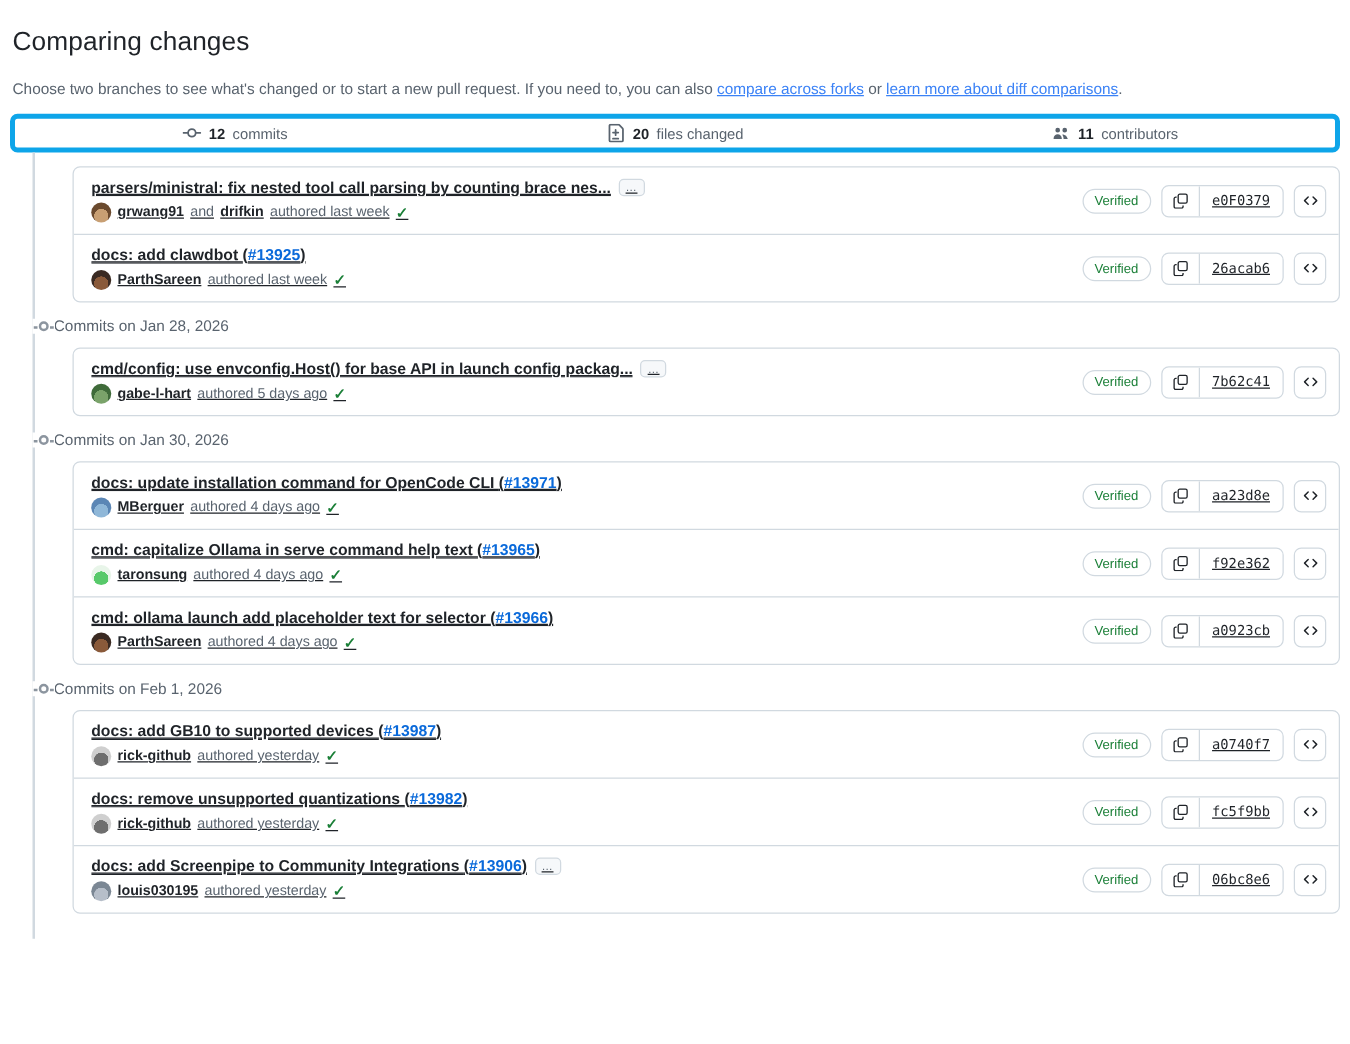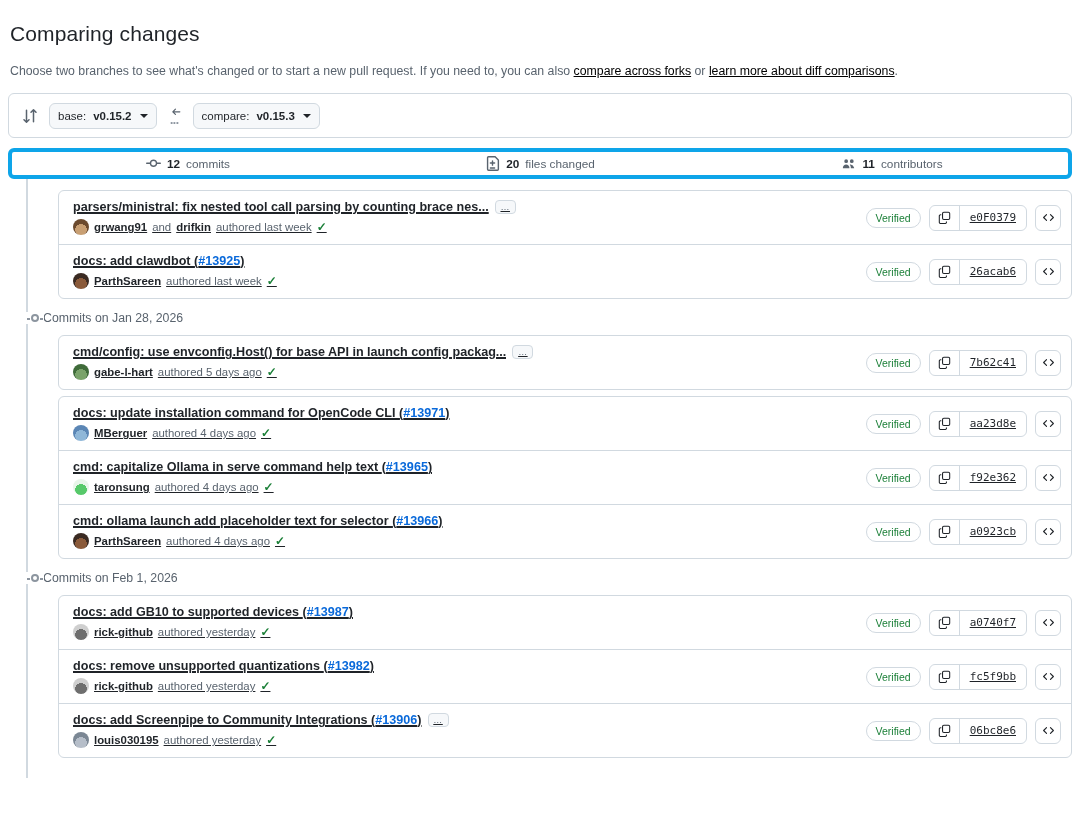--- a/index.html
+++ b/index.html
@@ -22,21 +22,21 @@
     color: #1f2328;
     letter-spacing: .1px;
   }
   .page-sub {
     font-size: 12.3px;
     color: #59636e;
     padding: 0 0 0 2px;
     line-height: 1.45;
     white-space: nowrap;
   }
-  .page-sub a { color: #000000; text-decoration: underline; }
+  .page-sub a { color: #3b82f6; text-decoration: underline; }
 
   
   .branch-bar {
     margin-top: 12px;
     border: 1px solid #d1d9e0;
     border-radius: 6px;
     background: #ffffff;
     height: 45px;
     display: flex;
     align-items: center;
@@ -256,46 +256,20 @@
 <body>
 
 <div class="page">
 
   <h1 class="page-title">Comparing changes</h1>
 
   <div class="page-sub">
     <span>Choose two branches to see what's changed or to start a new pull request. If you need to, you can also </span><a href="#">compare across forks</a><span> or </span><a href="#">learn more about diff comparisons</a><span>.</span>
   </div>
 
-  <div class="branch-bar">
-    <span class="swap-icon">
-      <svg width="16" height="16" viewBox="0 0 16 16" fill="currentColor" aria-hidden="true">
-        <path d="M4.5 1.5a.75.75 0 0 1 .75.75v10.19l1.22-1.22a.75.75 0 1 1 1.06 1.06l-2.5 2.5a.75.75 0 0 1-1.06 0l-2.5-2.5a.75.75 0 1 1 1.06-1.06l1.22 1.22V2.25a.75.75 0 0 1 .75-.75Zm7 13a.75.75 0 0 1-.75-.75V3.56L9.53 4.78a.75.75 0 0 1-1.06-1.06l2.5-2.5a.75.75 0 0 1 1.06 0l2.5 2.5a.75.75 0 1 1-1.06 1.06l-1.22-1.22v10.19a.75.75 0 0 1-.75.75Z"></path>
-      </svg>
-    </span>
-
-    <button class="sel">
-      <span class="lbl-dim">base:</span>
-      <b>v0.15.2</b>
-      <span class="caret"></span>
-    </button>
-
-    <span class="arrow-left">
-      <svg width="14" height="14" viewBox="0 0 16 16" fill="none" stroke="currentColor" stroke-width="1.4" aria-hidden="true">
-        <path d="M13.5 5.5H5.5M5.5 5.5L8.5 2.5M5.5 5.5L8.5 8.5" stroke-linecap="round" stroke-linejoin="round"></path>
-      </svg>
-      <span class="dots">•••</span>
-    </span>
-
-    <button class="sel">
-      <span class="lbl-dim">compare:</span>
-      <b>v0.15.3</b>
-      <span class="caret"></span>
-    </button>
-  </div>
 
   <div class="stats-bar">
     <div class="stat">
       <span class="ico">
         <svg width="15" height="15" viewBox="0 0 16 16" fill="currentColor" aria-hidden="true">
           <path d="M11.93 8.5a4.002 4.002 0 0 1-7.86 0H.75a.75.75 0 0 1 0-1.5h3.32a4.002 4.002 0 0 1 7.86 0h3.32a.75.75 0 0 1 0 1.5Zm-1.43-.75a2.5 2.5 0 1 0-5 0 2.5 2.5 0 0 0 5 0Z"></path>
         </svg>
       </span>
       <b>12</b>
       <span>commits</span>
@@ -425,20 +399,26 @@
                 <span class="code-btn">
                   <svg width="13" height="13" viewBox="0 0 16 16" fill="none" stroke="currentColor" stroke-width="1.4" stroke-linecap="round" stroke-linejoin="round">
                     <path d="M5.6 4.4 2 8l3.6 3.6M10.4 4.4 14 8l-3.6 3.6"></path>
                   </svg>
                 </span>
               </div>
             </div>
           </div>
         </div>
         <div class="group">
+          <div class="group-header">
+            <span class="node">
+              <span class="ring"></span>
+            </span>
+            <span>Commits on Jan 30, 2026</span>
+          </div>
           <div class="commit-card">
             <div class="commit-row">
               <div class="commit-main">
                 <div class="commit-title-line">
                   <a class="commit-title" href="#"><span>docs: update installation command for OpenCode CLI </span><span>(</span><span class="pr">#13971</span><span>)</span></a>
                 </div>
                 <div class="commit-meta">
                   <span class="avatar" style="background: radial-gradient(circle at 50% 68%, rgb(143, 183, 216) 0px, rgb(143, 183, 216) 42%, rgb(91, 134, 181) 43%, rgb(91, 134, 181) 100%);"></span>
                   <span class="author">MBerguer</span>
                   <span class="dimword">authored 4 days ago</span>

